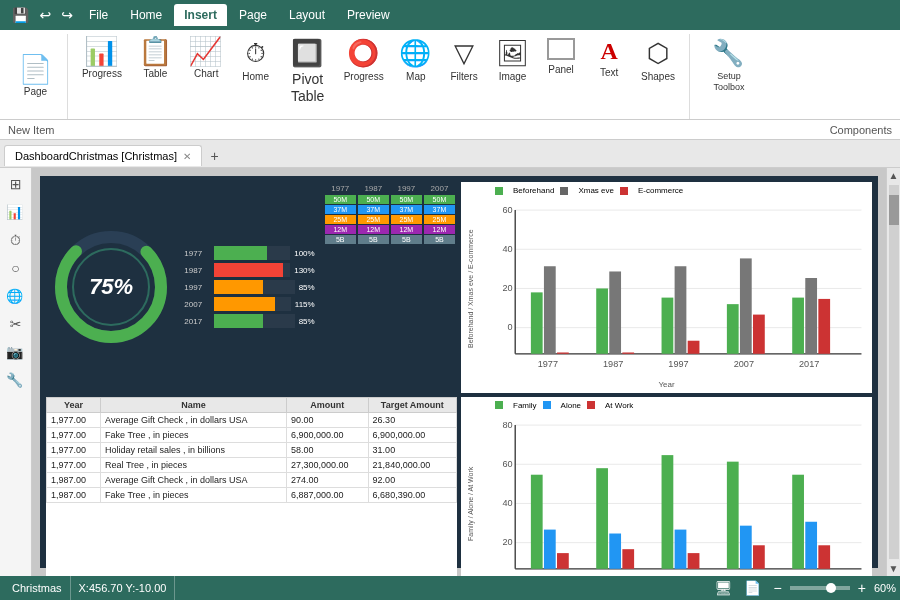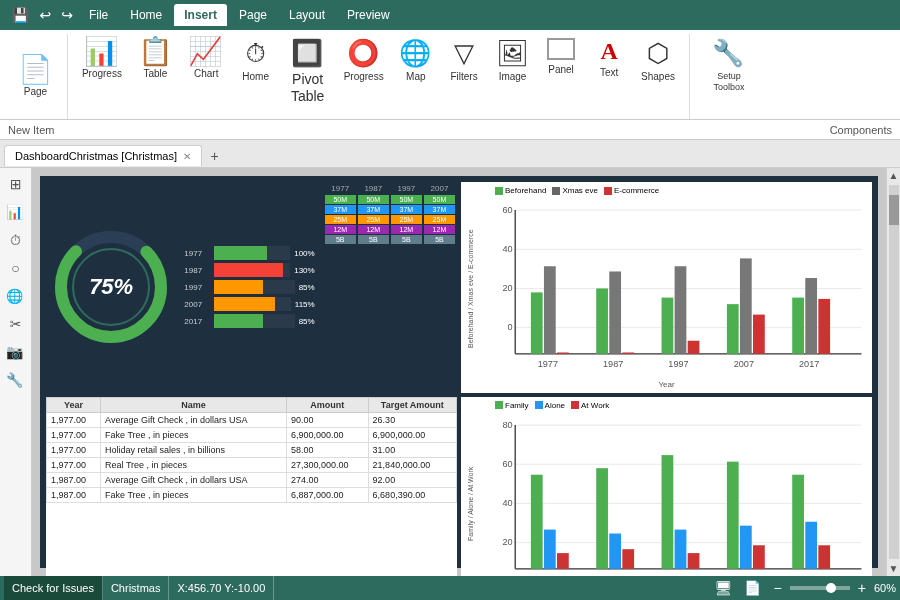--- a/index.html
+++ b/index.html
@@ -185,21 +185,21 @@
     .chart-legend {
       display: flex;
       gap: 6px;
       font-size: 8px;
       margin-bottom: 2px;
       padding-left: 30px;
     }
     .legend-item {
       display: flex;
       align-items: center;
-      gap: 2px;
+      gap: 10px;
       justify-content: space-between;
     }
     .legend-dot {
       width: 8px;
       height: 8px;
     }
 
     
     .right-scrollbar {
       width: 14px;
@@ -668,23 +668,20 @@
   <div class="right-scrollbar">
     <span class="scroll-arrow">▲</span>
     <div class="scroll-track">
       <div class="scroll-thumb"></div>
     </div>
     <span class="scroll-arrow">▼</span>
   </div>
 </div>
 
 <div class="status-bar">
-  <div class="status-item active">
-    <span>Check for Issues</span>
-  </div>
   <div class="status-item">
     <span>Christmas</span>
   </div>
   <div class="status-item">
     <span>X:456.70 Y:-10.00</span>
   </div>
   <div class="status-right">
     <span class="status-icon">🖥</span>
     <span class="status-icon">📄</span>
     <div class="zoom-control">

